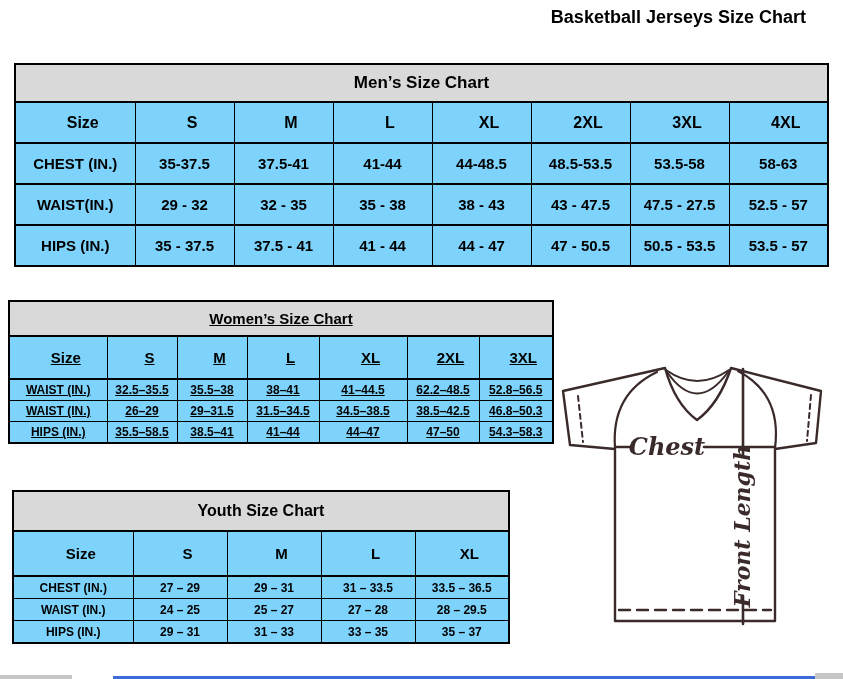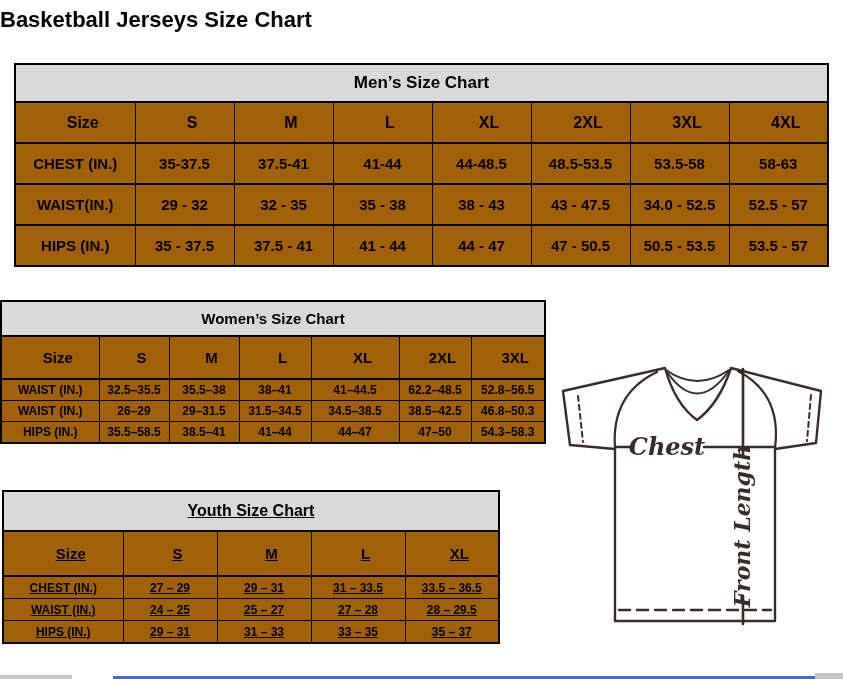--- a/index.html
+++ b/index.html
@@ -1,46 +1,46 @@
 <!DOCTYPE html>
 <html><head>
 <meta charset="utf-8">
 <style>
   html,body{margin:0;padding:0}
   body{
     width:843px;height:679px;position:relative;background:#ffffff;
     font-family:"Liberation Sans",sans-serif;color:#000;overflow:hidden;
   }
   .page-title{
-    position:absolute;left:0;top:7px;width:806px;text-align:left;
-    font-size:22px;font-weight:bold;letter-spacing:0px;
+    position:absolute;left:0;top:7px;width:806px;text-align:right;
+    font-size:18px;font-weight:bold;letter-spacing:0px;
   }
   table.tbl{
     position:absolute;border-collapse:collapse;table-layout:fixed;
-    border:2px solid #000;background:#a16207;
+    border:2px solid #000;background:#7dd3fc;
   }
   table.tbl td{
     border:1px solid #000;text-align:center;vertical-align:middle;
     font-weight:bold;padding:0;overflow:hidden;white-space:nowrap;
   }
   tr.band td{background:#d9d9d9;border-bottom-width:2px;}
   tr.cols td{border-bottom-width:2px;padding-left:15px;}
   
   #mens{left:14px;top:63px;width:815px;}
   #mens tr.band td{height:36px;font-size:17px;}
   #mens tr.cols td{height:39px;font-size:16px;}
   #mens tr.data td{height:39px;font-size:15px;border-top-width:2px;}
   
-  #womens{left:0;top:300px;width:544px;}
+  #womens{left:8px;top:300px;width:544px;text-decoration:underline;}
   #womens tr.band td{height:33px;font-size:15px;}
   #womens tr.cols td{height:41px;font-size:15px;}
   #womens tr.data td{height:20px;font-size:12px;}
   #womens td.rowlabel{font-size:11px;}
   
-  #youth{left:2px;top:490px;width:498px;text-decoration:underline;}
+  #youth{left:12px;top:490px;width:498px;}
   #youth tr.band td{height:38px;font-size:16px;}
   #youth tr.cols td{height:43px;font-size:15px;}
   #youth tr.data td{height:21px;font-size:12px;}
   #youth td.rowlabel{font-size:11px;}
   
   #jersey{position:absolute;left:553px;top:358px;}
   .diagram-label{
     font-family:"DejaVu Serif","Liberation Serif",serif;
     font-weight:bold;font-style:italic;
   }
@@ -90,21 +90,21 @@
         <td>53.5-58</td>
         <td>58-63</td>
       </tr>
       <tr class="data">
         <td class="rowlabel">WAIST(IN.)</td>
         <td>29 - 32</td>
         <td>32 - 35</td>
         <td>35 - 38</td>
         <td>38 - 43</td>
         <td>43 - 47.5</td>
-        <td>34.0 - 52.5</td>
+        <td>47.5 - 27.5</td>
         <td>52.5 - 57</td>
       </tr>
       <tr class="data">
         <td class="rowlabel">HIPS (IN.)</td>
         <td>35 - 37.5</td>
         <td>37.5 - 41</td>
         <td>41 - 44</td>
         <td>44 - 47</td>
         <td>47 - 50.5</td>
         <td>50.5 - 53.5</td>

